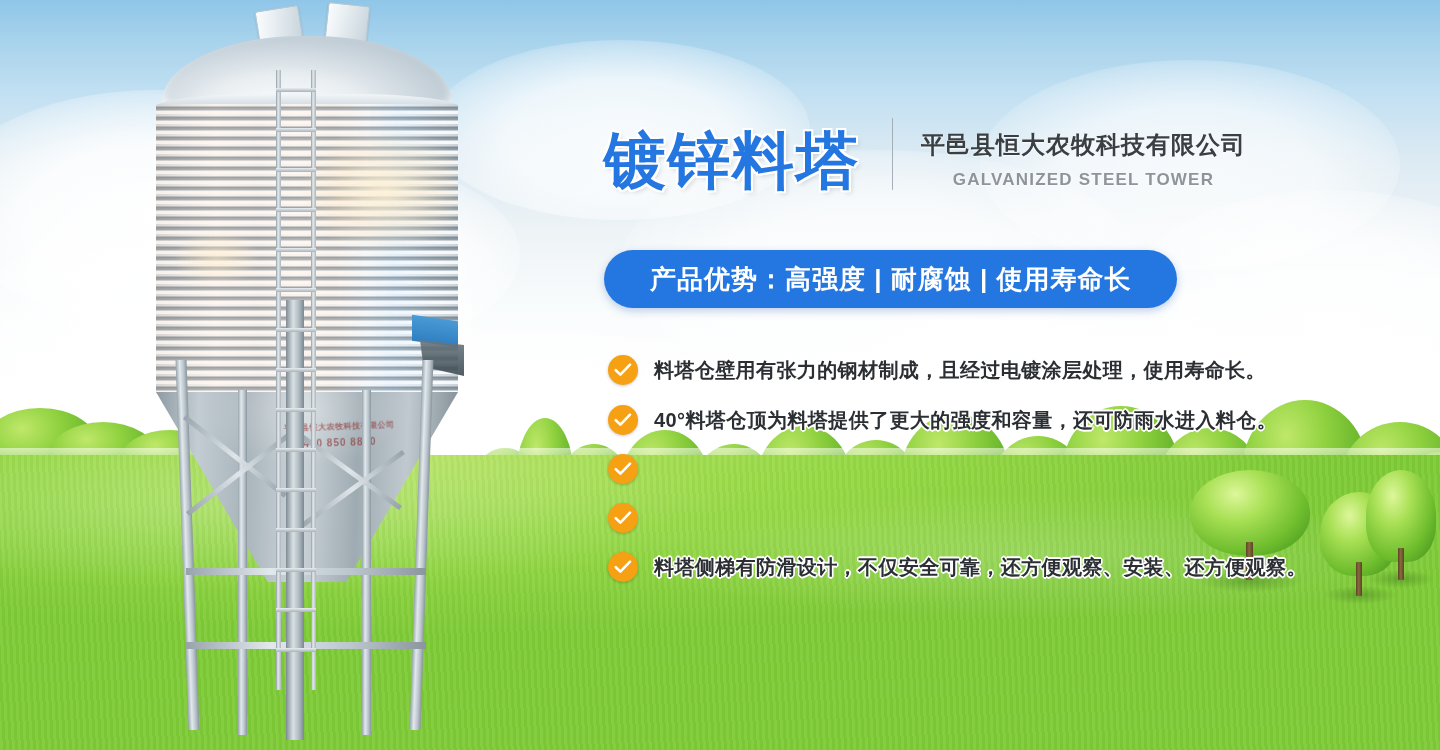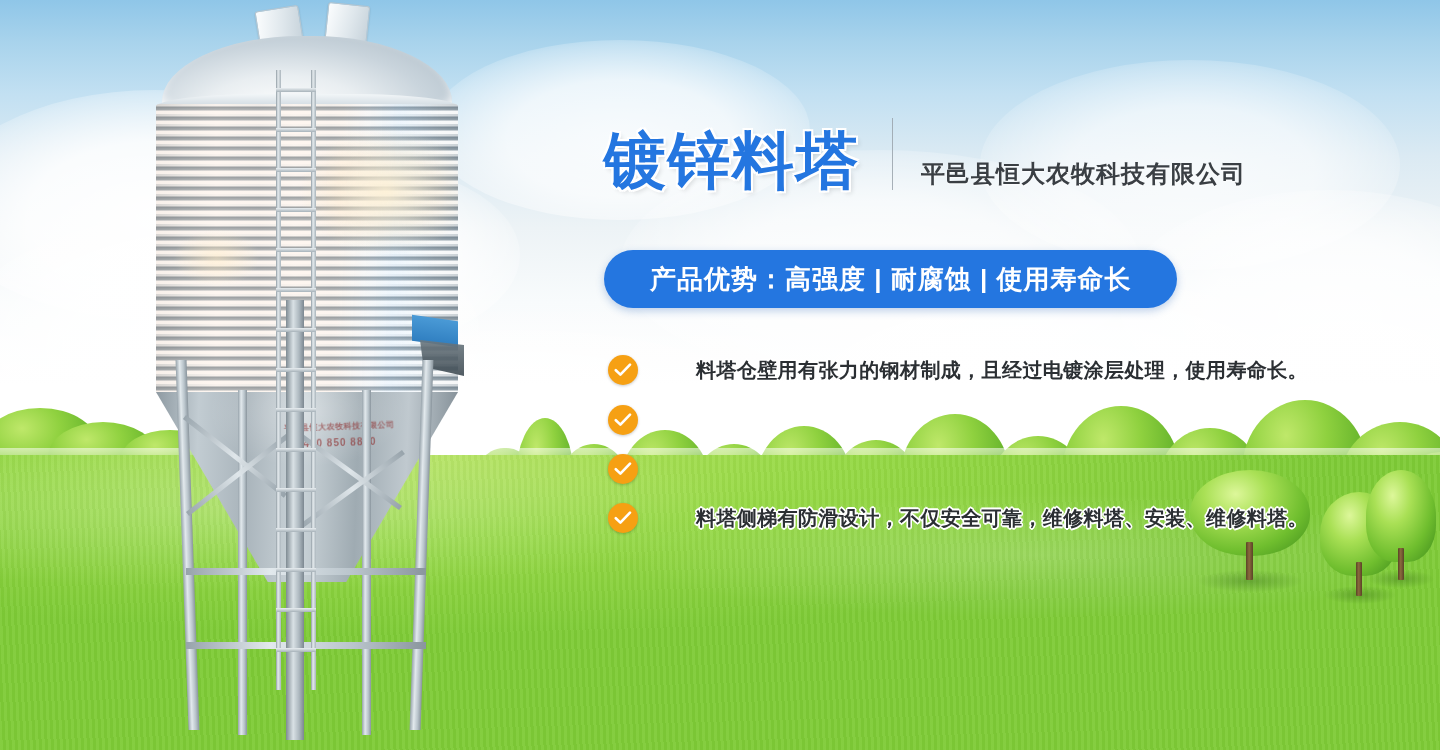--- a/index.html
+++ b/index.html
@@ -203,21 +203,21 @@
     height:58px; padding:0 46px;
     background:#2476e0; border-radius:29px;
     display:flex; align-items:center;
     box-shadow:0 3px 9px rgba(30,90,180,.28);
   }
   .advantage-text {
     color:#fff; font-size:26px; font-weight:700; letter-spacing:1px; white-space:nowrap;
   }
 
   .features { position:absolute; left:4px; top:352px; width:700px; }
-  .feature { display:flex; align-items:center; height:36px; margin-bottom:14px;justify-content:space-between; }
+  .feature { display:flex; align-items:center; height:36px; margin-bottom:14px; }
   .feature:nth-child(2){ margin-bottom:13px; }
   .feature:nth-child(3){ margin-bottom:13px; }
   .feature:nth-child(4){ margin-bottom:13px; }
   .check {
     flex:0 0 auto; width:30px; height:30px; border-radius:50%;
     background:#f6a013; position:relative; margin-right:16px;
     box-shadow:0 1px 3px rgba(0,0,0,.22);
   }
   .check svg { position:absolute; left:6px; top:7px; }
   .feature-text {
@@ -349,57 +349,66 @@
     </div>
   </div>
 
   <div class="content">
 
     <div class="headrow">
       <div class="main-title">镀锌料塔</div>
       <div class="vdiv"></div>
       <div class="namecol">
         <div class="company">平邑县恒大农牧科技有限公司</div>
+        <div class="company-en">GALVANIZED STEEL TOWER</div>
       </div>
     </div>
 
     <div class="advantage">
       <span class="advantage-text">产品优势：高强度 | 耐腐蚀 | 使用寿命长</span>
     </div>
 
     <div class="features" id="feature-list">
   <div class="feature">
     <span class="check">
       <svg width="18" height="16" viewBox="0 0 18 16" aria-hidden="true">
         <path d="M1.8 8.2 L6.4 12.6 L16.0 2.6" fill="none" stroke="#ffffff" stroke-width="2.6" stroke-linecap="round" stroke-linejoin="round"></path>
       </svg>
     </span>
     <span class="feature-text">料塔仓壁用有张力的钢材制成，且经过电镀涂层处理，使用寿命长。</span>
   </div>
 
-
   <div class="feature">
     <span class="check">
       <svg width="18" height="16" viewBox="0 0 18 16" aria-hidden="true">
         <path d="M1.8 8.2 L6.4 12.6 L16.0 2.6" fill="none" stroke="#ffffff" stroke-width="2.6" stroke-linecap="round" stroke-linejoin="round"></path>
       </svg>
     </span>
+    <span class="feature-text">40°料塔仓顶为料塔提供了更大的强度和容量，还可防雨水进入料仓。</span>
   </div>
 
   <div class="feature">
     <span class="check">
       <svg width="18" height="16" viewBox="0 0 18 16" aria-hidden="true">
         <path d="M1.8 8.2 L6.4 12.6 L16.0 2.6" fill="none" stroke="#ffffff" stroke-width="2.6" stroke-linecap="round" stroke-linejoin="round"></path>
       </svg>
     </span>
   </div>
 
   <div class="feature">
     <span class="check">
       <svg width="18" height="16" viewBox="0 0 18 16" aria-hidden="true">
         <path d="M1.8 8.2 L6.4 12.6 L16.0 2.6" fill="none" stroke="#ffffff" stroke-width="2.6" stroke-linecap="round" stroke-linejoin="round"></path>
       </svg>
     </span>
-    <span class="feature-text">料塔侧梯有防滑设计，不仅安全可靠，维修料塔、安装、维修料塔。</span>
+  </div>
+
+  <div class="feature">
+    <span class="check">
+      <svg width="18" height="16" viewBox="0 0 18 16" aria-hidden="true">
+        <path d="M1.8 8.2 L6.4 12.6 L16.0 2.6" fill="none" stroke="#ffffff" stroke-width="2.6" stroke-linecap="round" stroke-linejoin="round"></path>
+      </svg>
+    </span>
+    <span class="feature-text">料塔侧梯有防滑设计，不仅安全可靠，还方便观察、安装、还方便观察。</span>
   </div>
 </div>
   </div>
 </div>
 
 </body></html>

